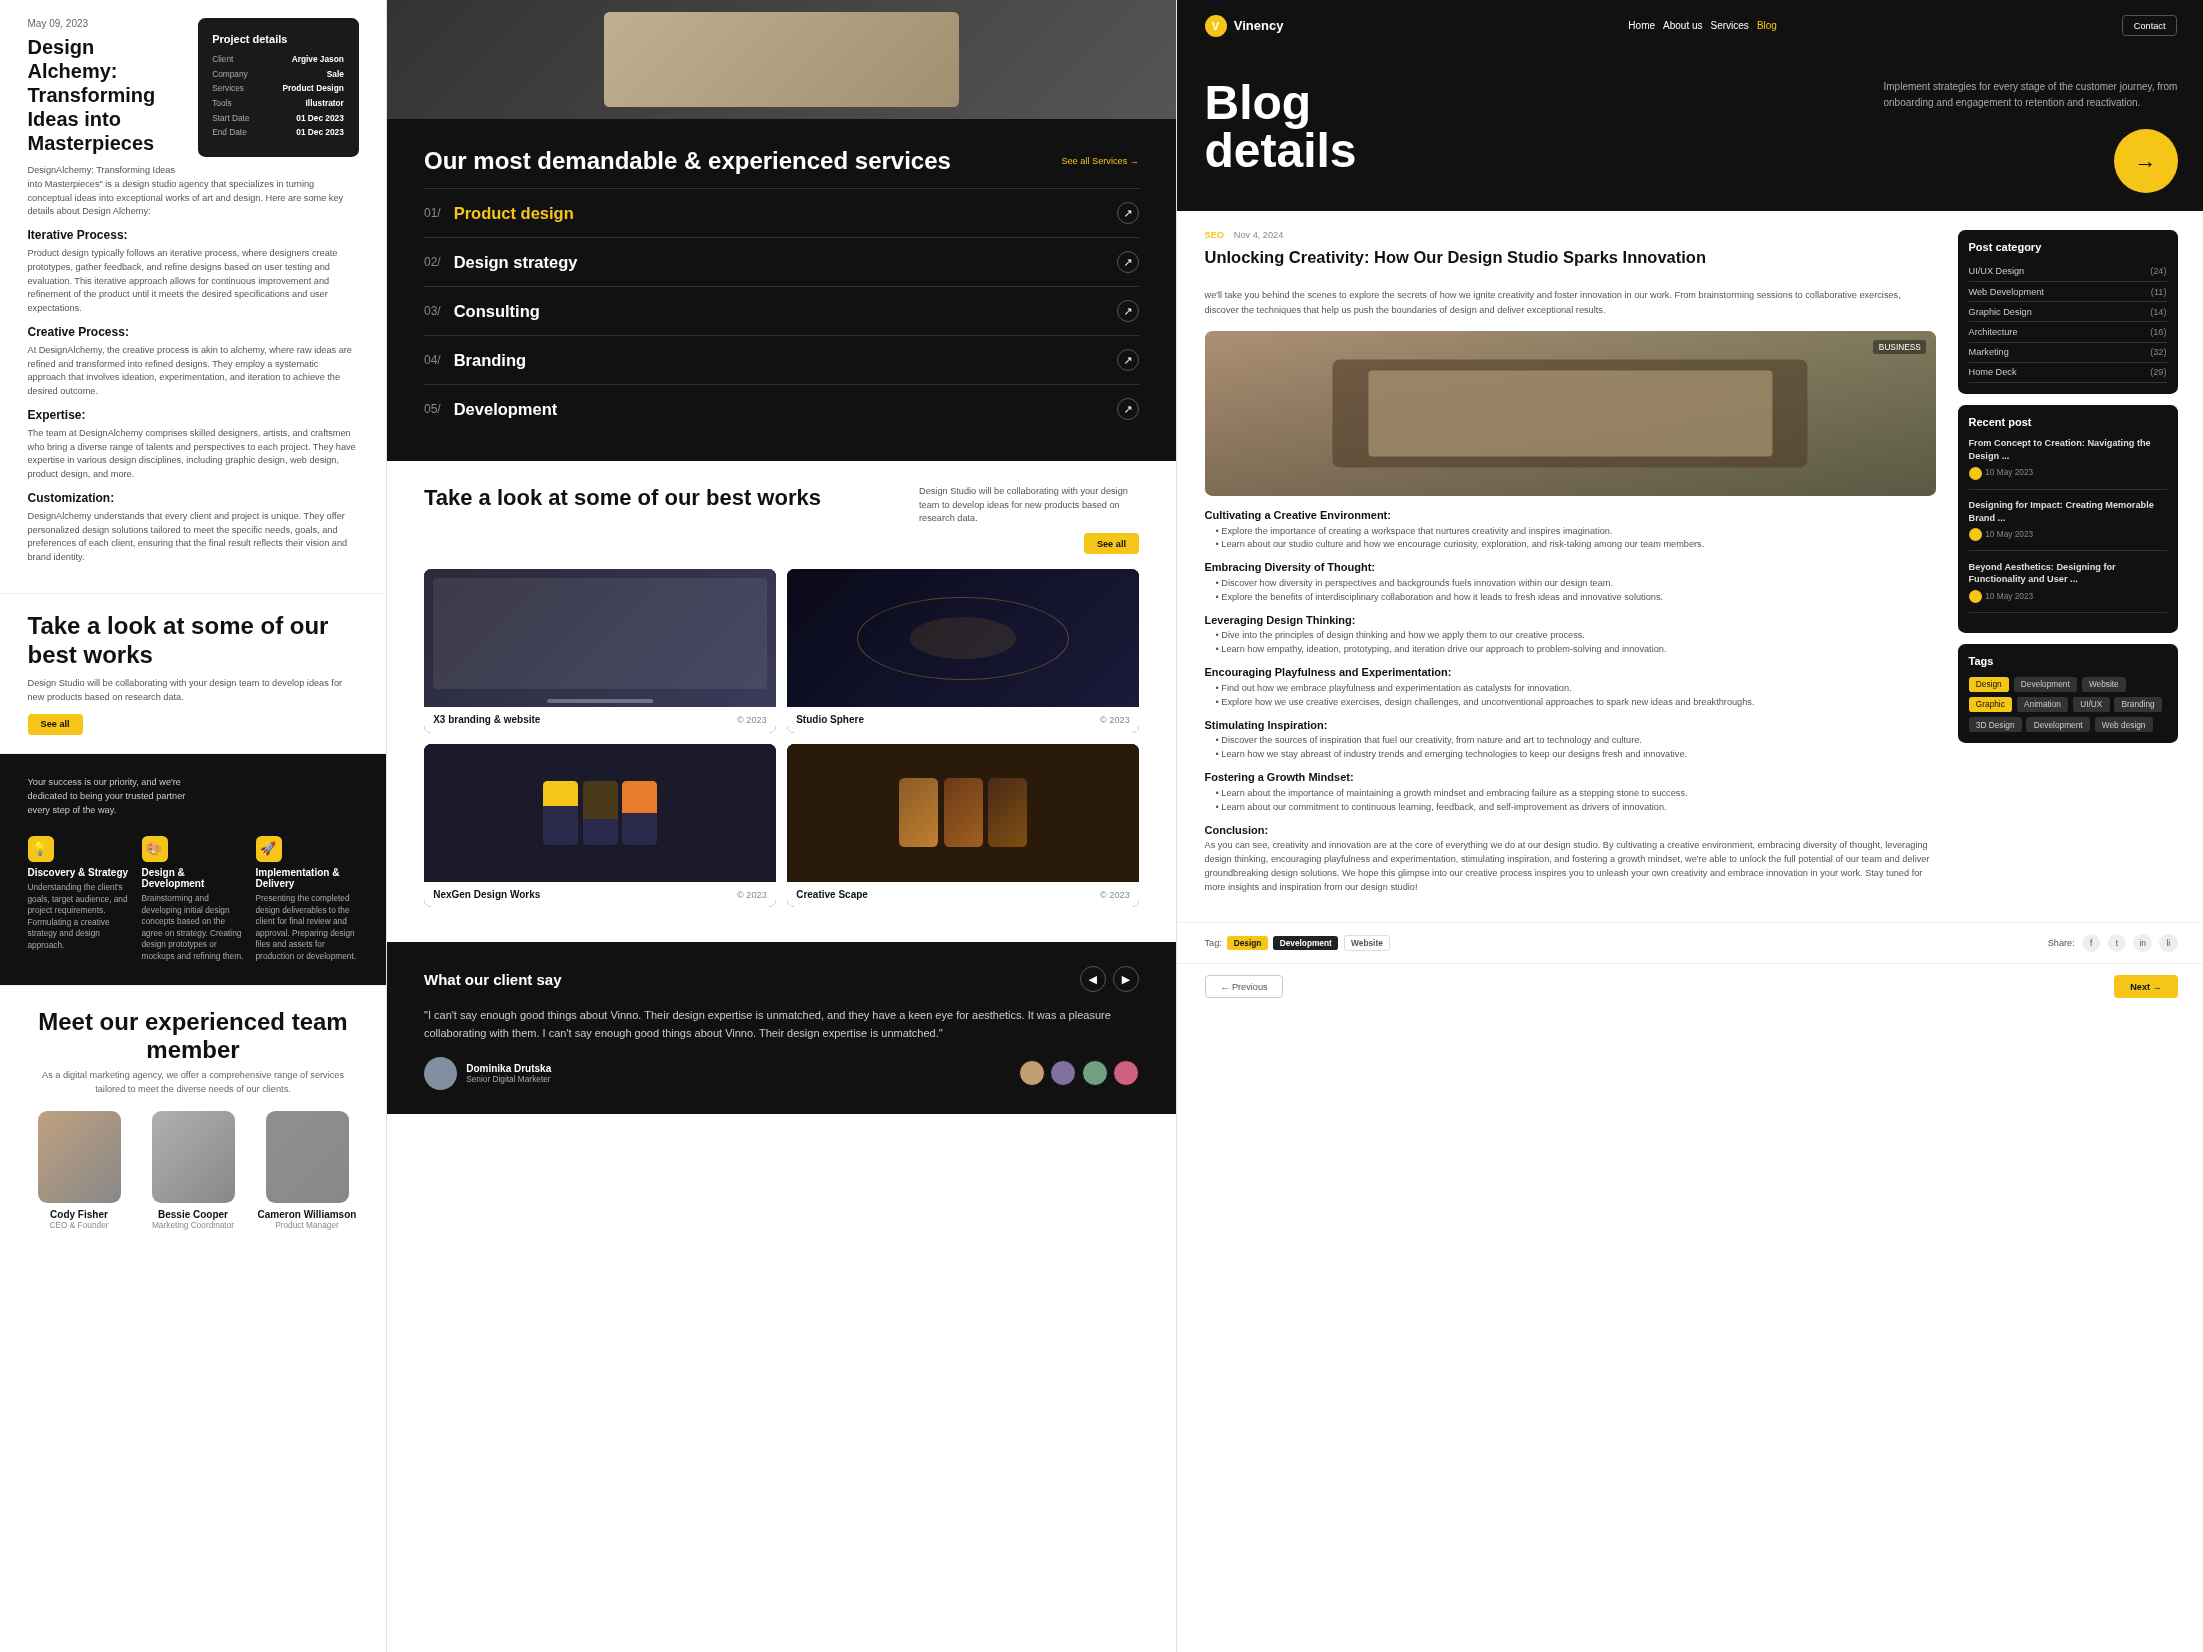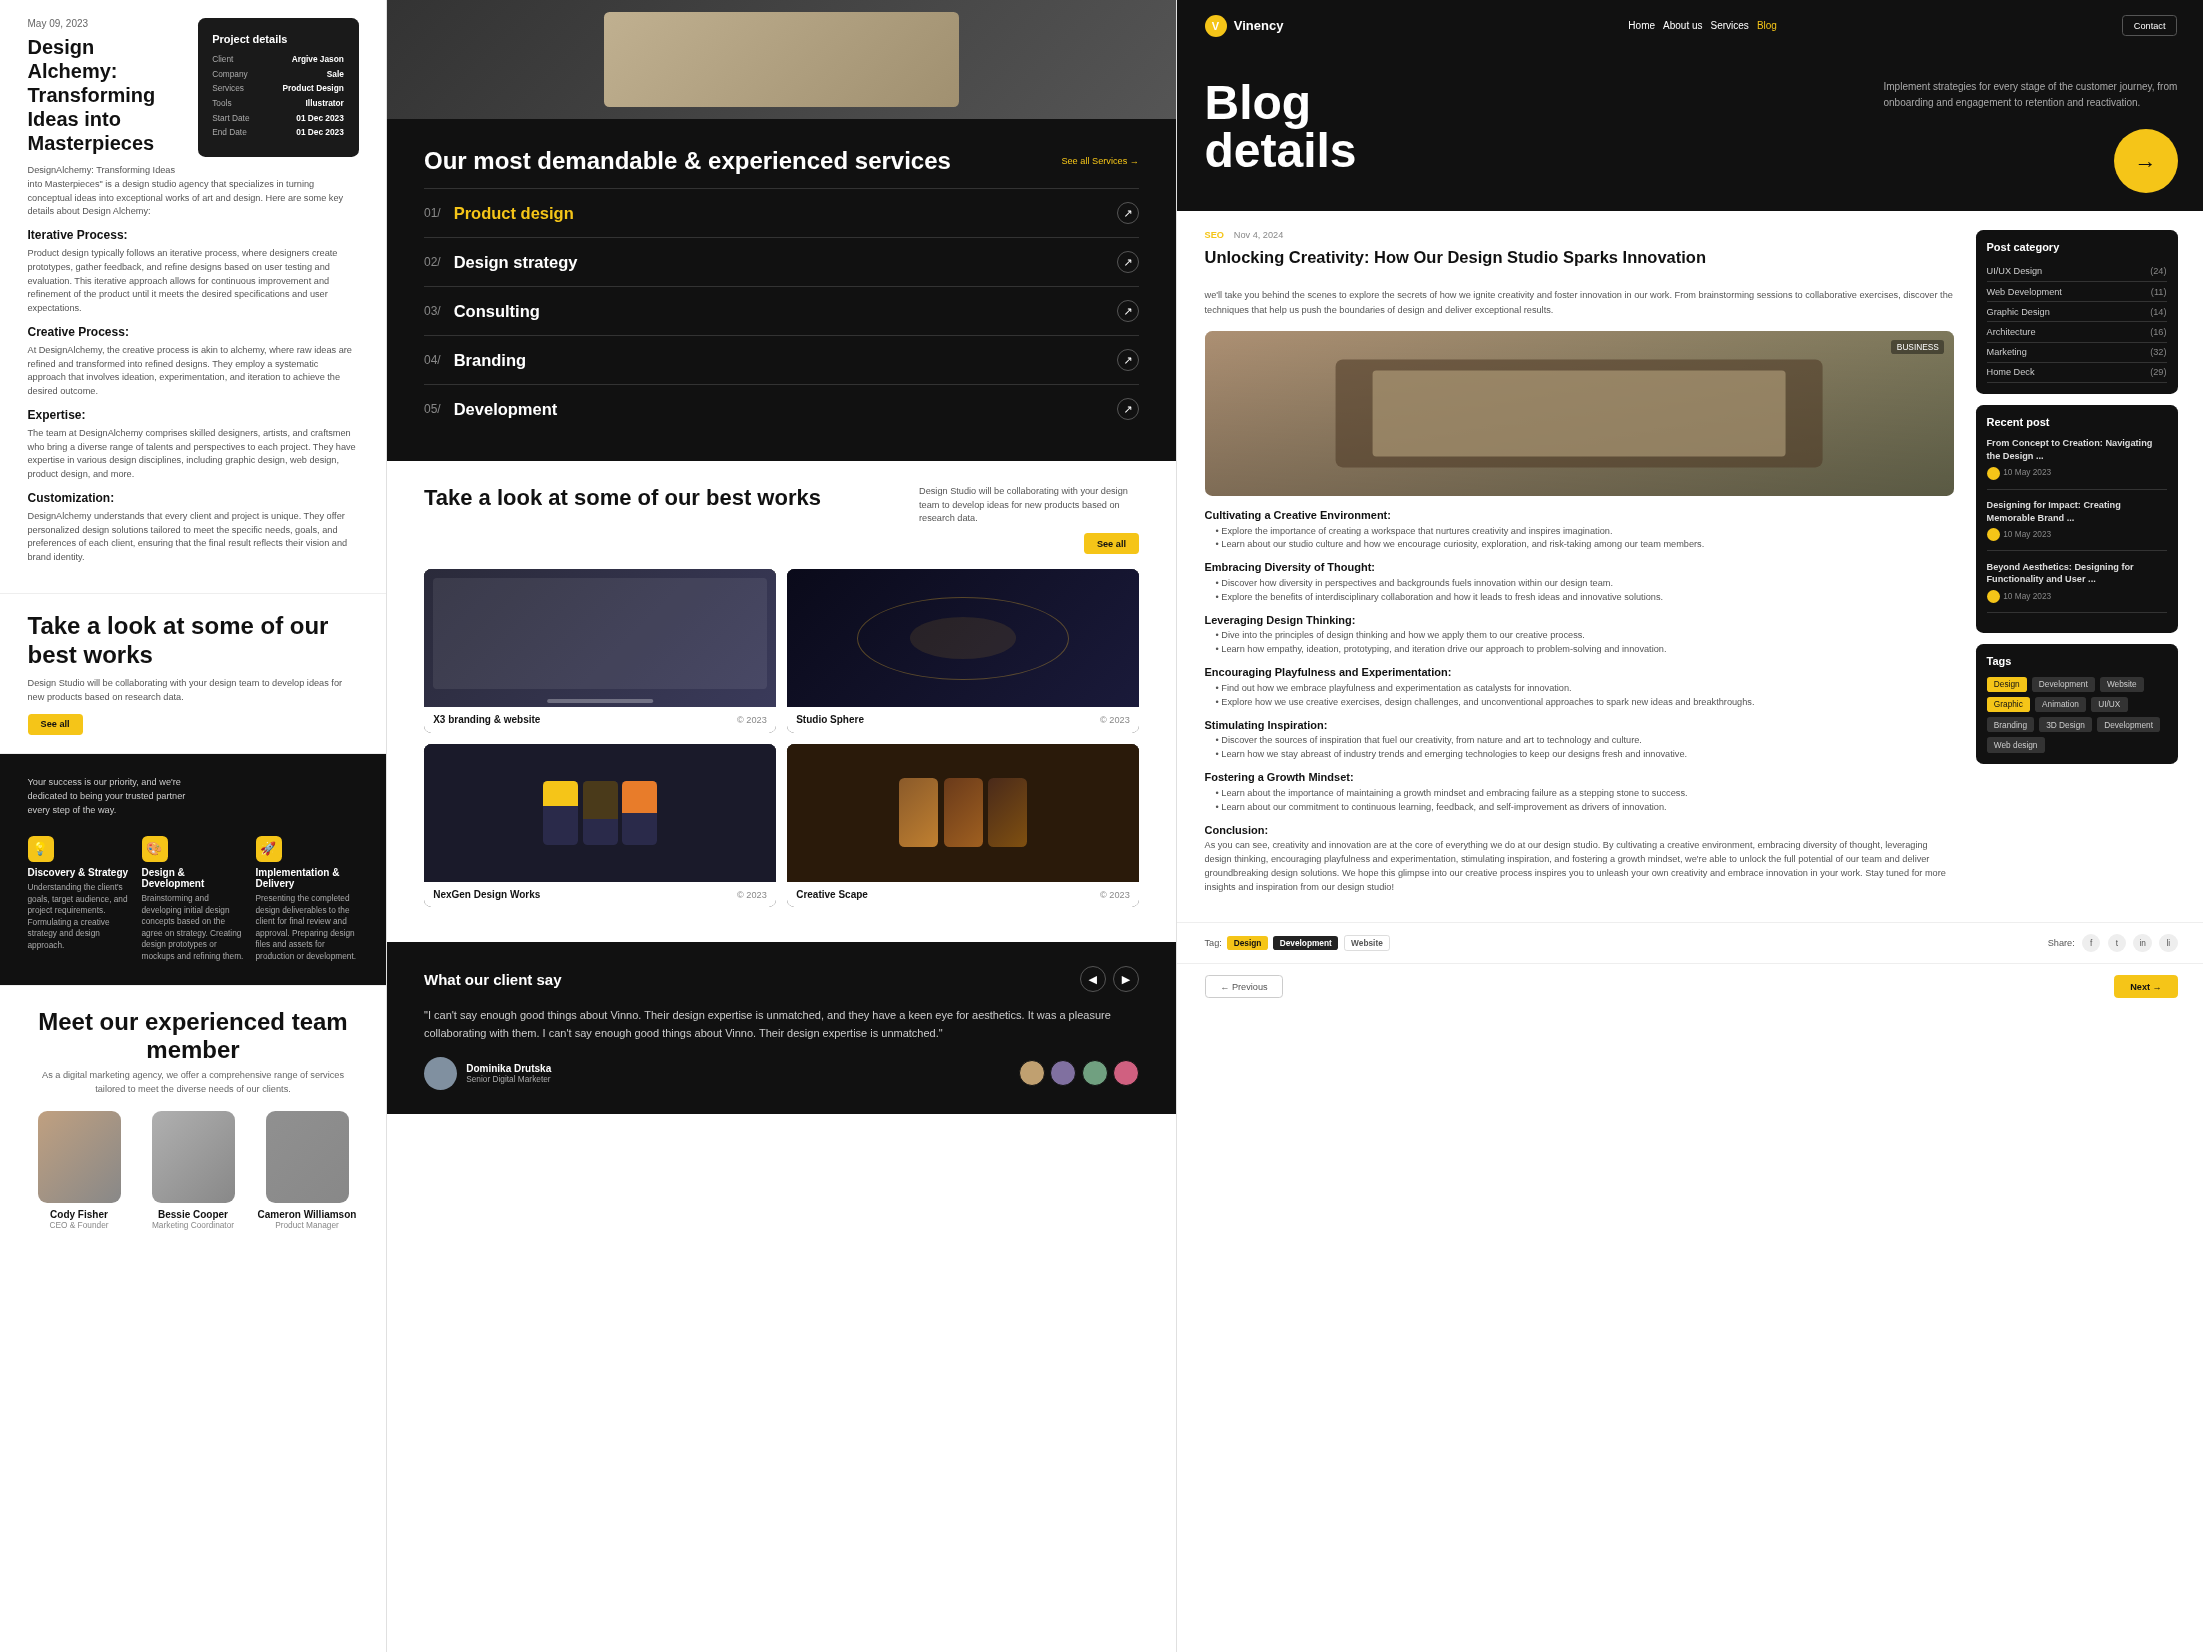--- a/index.html
+++ b/index.html
@@ -102,21 +102,21 @@
     .contact-btn { background: transparent; border: 0.9px solid #555; color: #fff; font-size: 9.2px; padding: 4.6px 11px; border-radius: 3.7px; cursor: pointer; }
 
     .right-hero { background: #111; color: #fff; padding: 27.5px 27.5px 18.4px; }
     .right-hero-inner { display: flex; justify-content: space-between; align-items: flex-start; }
     .blog-hero-title { font-size: 48px; font-weight: 900; line-height: 1.0; }
     .blog-hero-desc { font-size: 10px; color: #aaa; line-height: 1.6; max-width: 294px; }
     .hero-circle { width: 64px; height: 64px; background: #f5c518; border-radius: 50%; display: flex; align-items: center; justify-content: center; font-size: 22px; color: #111; margin-top: 9.2px; }
 
     .right-main { display: flex; gap: 0; padding: 18.4px 27.5px; background: #fff; }
     .blog-content { flex: 1; padding-right: 22px; }
-    .blog-sidebar { width: 202px; flex-shrink: 0; }
+    .blog-sidebar { width: 220px; flex-shrink: 0; }
 
     .blog-meta { font-size: 9.2px; color: #888; margin-bottom: 7.3px; }
     .blog-meta .seo { color: #f5c518; font-weight: 700; margin-right: 7.3px; }
     .blog-article-title { font-size: 16.5px; font-weight: 900; color: #111; line-height: 1.3; margin-bottom: 20px; }
     .blog-intro { font-size: 9.2px; color: #555; line-height: 1.6; margin-bottom: 13px; }
 
     .blog-img { width: 100%; height: 165px; background: linear-gradient(135deg, #c0a080, #808060); border-radius: 7.3px; margin-bottom: 13px; overflow: hidden; position: relative; }
     .blog-img-overlay { position: absolute; inset: 0; background: linear-gradient(rgba(0,0,0,0.1), rgba(0,0,0,0.3)); }
 
     .content-section { margin-bottom: 9.2px; }

